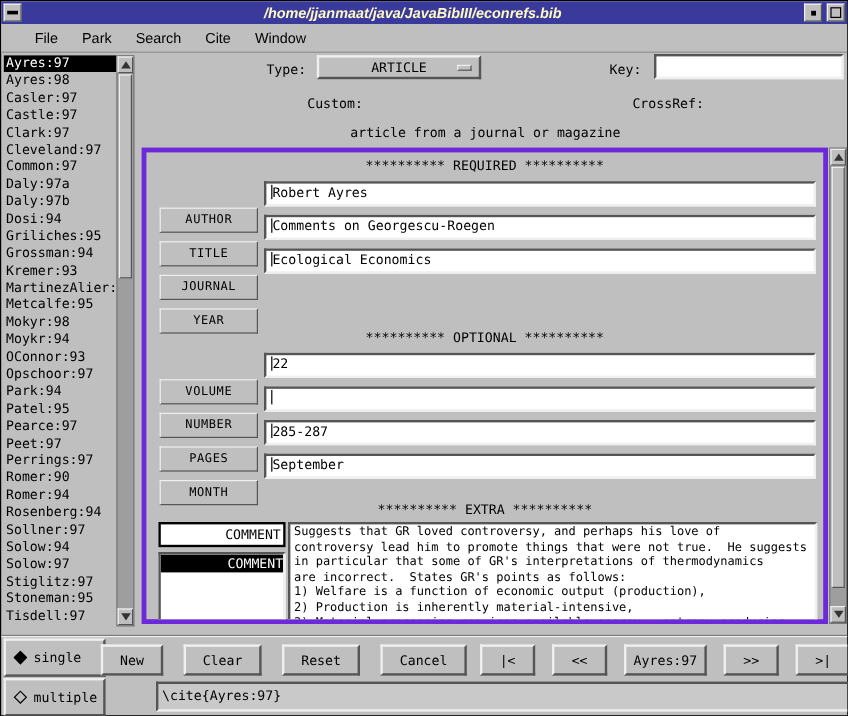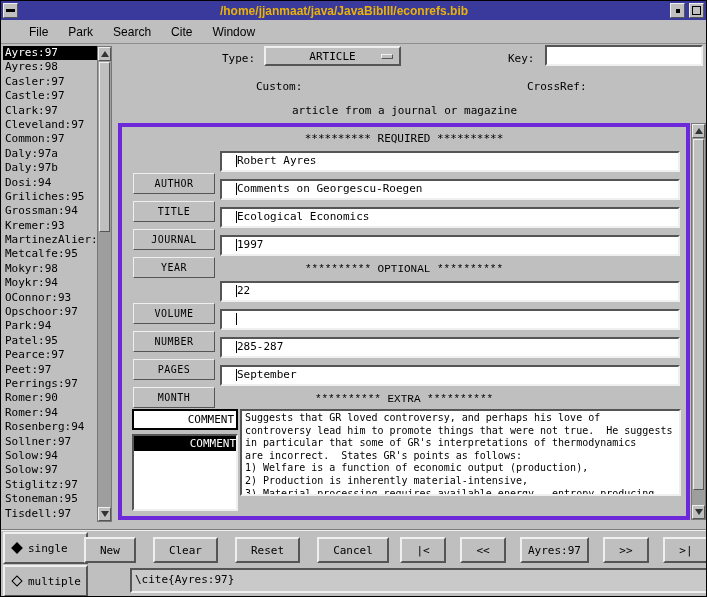--- a/index.html
+++ b/index.html
@@ -5,22 +5,22 @@
   * { box-sizing: border-box; margin: 0; padding: 0; }
   html,body { background:#888; }
   #window {
     position: relative; width: 707px; height: 597px;
     background: #bfbfbf; border: 1px solid #000; overflow: hidden;
     font-family: "DejaVu Sans Mono", monospace; font-size: 11px; color: #000;
   }
   
   .titlebar { position:absolute; left:0; top:0; right:0; height:19px;
     background:#3a3a9c; display:flex; align-items:center; }
-  .title-text { flex:1; text-align:center; color:#eab308;
-    font-family:"Liberation Sans", sans-serif; font-size:12px; font-weight:bold; }
+  .title-text { flex:1; text-align:center; color:#fef9c3;
+    font-family:"Liberation Sans", sans-serif; font-size:12px; font-weight:bold;font-style:italic; }
   .tb-btn { width:15px; height:15px; margin:2px; background:#bfbfbf; flex:0 0 auto;
     border:1px solid; border-color:#efefef #555 #555 #efefef;
     display:flex; align-items:center; justify-content:center; }
   .dash-glyph { width:9px; height:3px; background:#000; }
   .dot-glyph { width:4px; height:4px; background:#000; }
   .square-glyph { width:9px; height:9px; border:1px solid #000; }
   
   .menubar { position:absolute; top:19px; left:0; right:0; height:24px;
     background:#bfbfbf; border-bottom:1px solid #8f8f8f;
     display:flex; align-items:center; padding-left:18px;
@@ -45,33 +45,33 @@
   .sb-thumb { position:absolute; left:1px; width:11px; background:#bfbfbf;
     border:1px solid; border-color:#efefef #555 #555 #efefef; }
   
   .hdr-label { position:absolute; white-space:nowrap; }
   .dropdown { position:absolute; left:263px; top:45px; width:137px; height:20px;
     background:#bfbfbf; border:2px solid; border-color:#efefef #555 #555 #efefef;
     display:flex; align-items:center; justify-content:center; }
   .dd-dash { position:absolute; right:6px; top:6px; width:12px; height:5px;
     background:#bfbfbf; border:1px solid; border-color:#efefef #555 #555 #efefef; }
   .text-input { background:#fff; border:2px solid;
-    border-color:#555 #efefef #efefef #555; padding:0 14px; line-height:16px;
+    border-color:#555 #efefef #efefef #555; padding:0 4px; line-height:16px;
     white-space:pre; overflow:hidden; }
   .key-input { position:absolute; left:544px; top:44px; width:158px; height:21px; }
   .caret { display:inline-block; width:1px; height:12px; background:#000;
     vertical-align:middle; }
   .description { position:absolute; left:117px; top:103px; width:573px;
     text-align:center; }
   
   .fields-panel { position:absolute; left:117px; top:122px; width:572px;
     height:397px; border:4px solid #6d28d9; background:#bfbfbf; padding:0 5px;
     overflow:hidden; }
   .section-title { text-align:center; height:16px; line-height:16px; margin-top:4px; }
-  .section-title.spaced { margin-top:2px;font-family:Liberation Mono, monospace; }
+  .section-title.spaced { margin-top:15px; }
   .field-row { display:flex; align-items:center; height:28px; gap:5px; padding-left:6px; }
   .field-label { width:82px; height:21px; line-height:19px; text-align:center;
     background:#bfbfbf; border:1px solid; border-color:#efefef #555 #555 #efefef;
     font-size:10px; letter-spacing:0.5px; flex:0 0 auto;margin-top:44px; }
   .field-input { flex:1; height:21px; margin-right:1px; }
   
   .extra-area { display:flex; margin-top:2px; padding-left:5px; gap:2px; }
   .extra-left { width:106px; flex:0 0 auto;text-align:right; }
   .extra-combo { height:21px; background:#fff; border:2px solid #000;
     padding:1px 2px; line-height:15px; overflow:hidden; }
@@ -196,21 +196,20 @@
         <div class="field-row">
           <div class="field-label">TITLE</div>
           <div class="text-input field-input"><span class="caret"></span>Comments on Georgescu-Roegen</div>
         </div>
         <div class="field-row">
           <div class="field-label">JOURNAL</div>
           <div class="text-input field-input"><span class="caret"></span>Ecological Economics</div>
         </div>
         <div class="field-row">
           <div class="field-label">YEAR</div>
-          <div class="text-input field-input"><span class="caret"></span>1997</div>
         </div>
       </div>
 
     <div class="section-title spaced">********** OPTIONAL **********</div>
     <div id="optional-fields">
         <div class="field-row">
           <div class="field-label">VOLUME</div>
           <div class="text-input field-input"><span class="caret"></span>22</div>
         </div>
         <div class="field-row">

